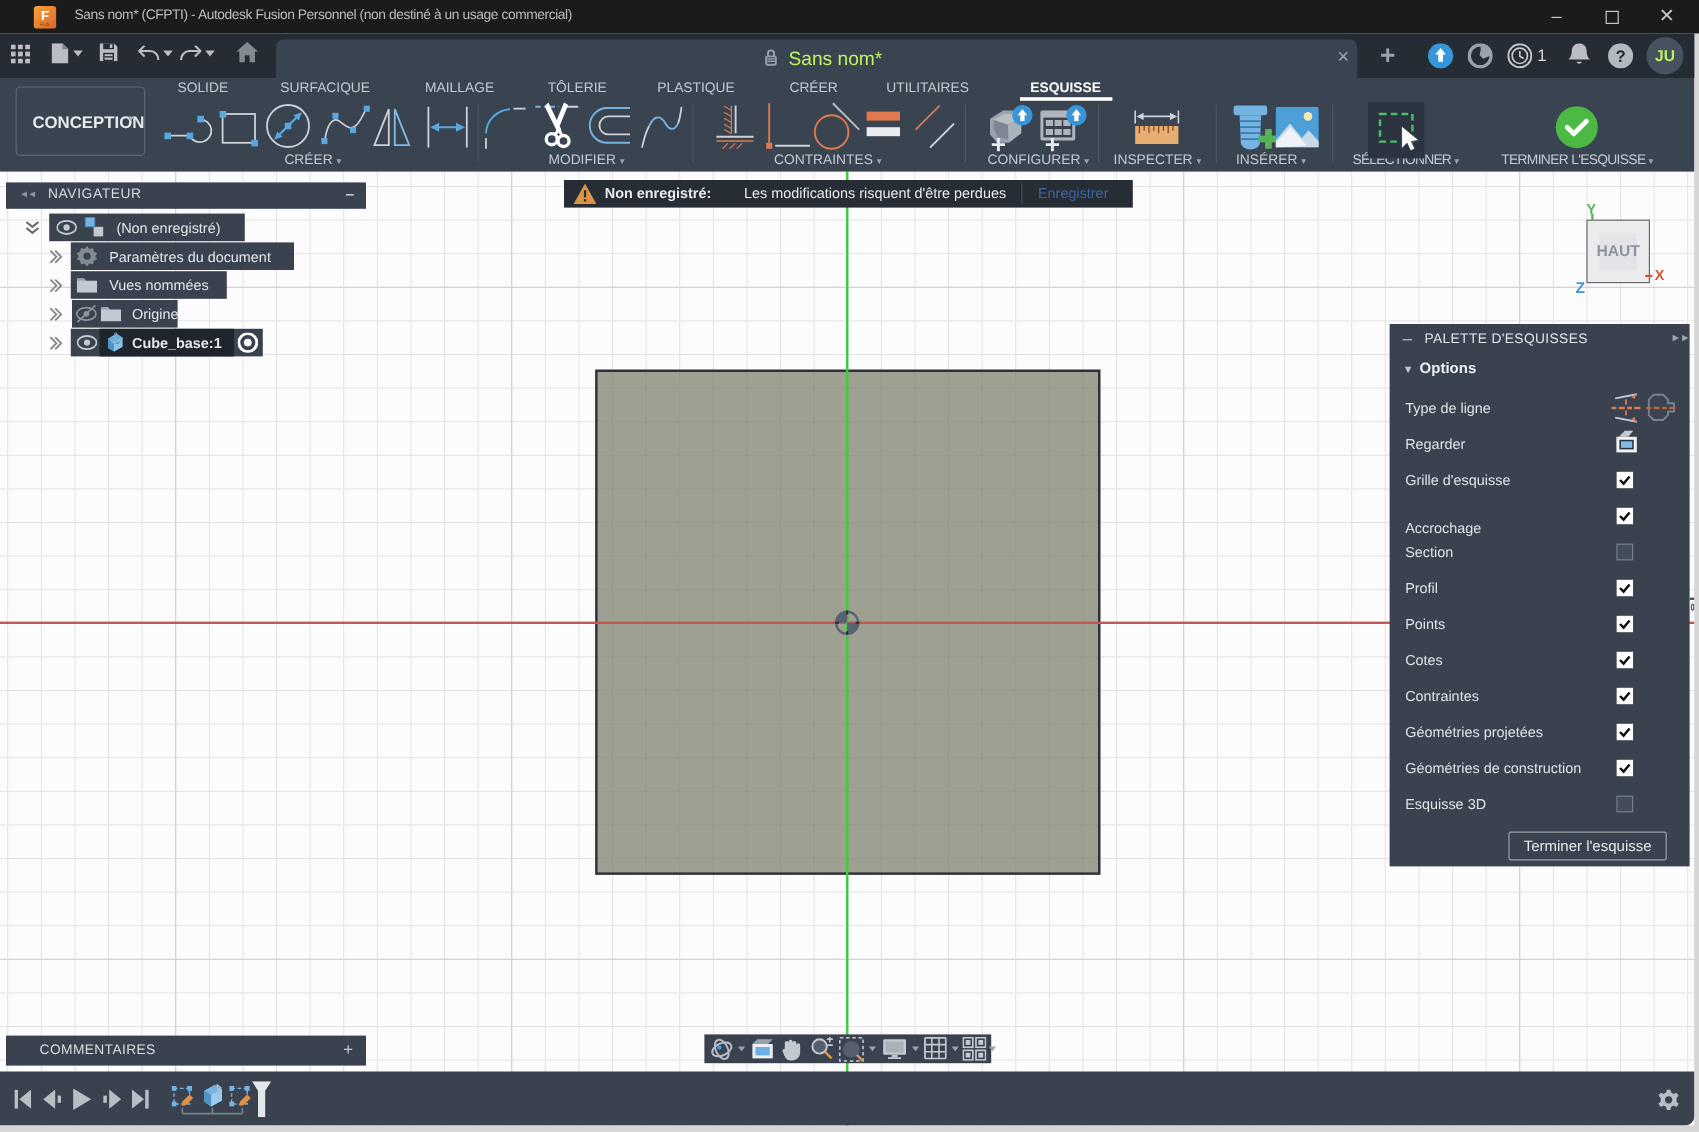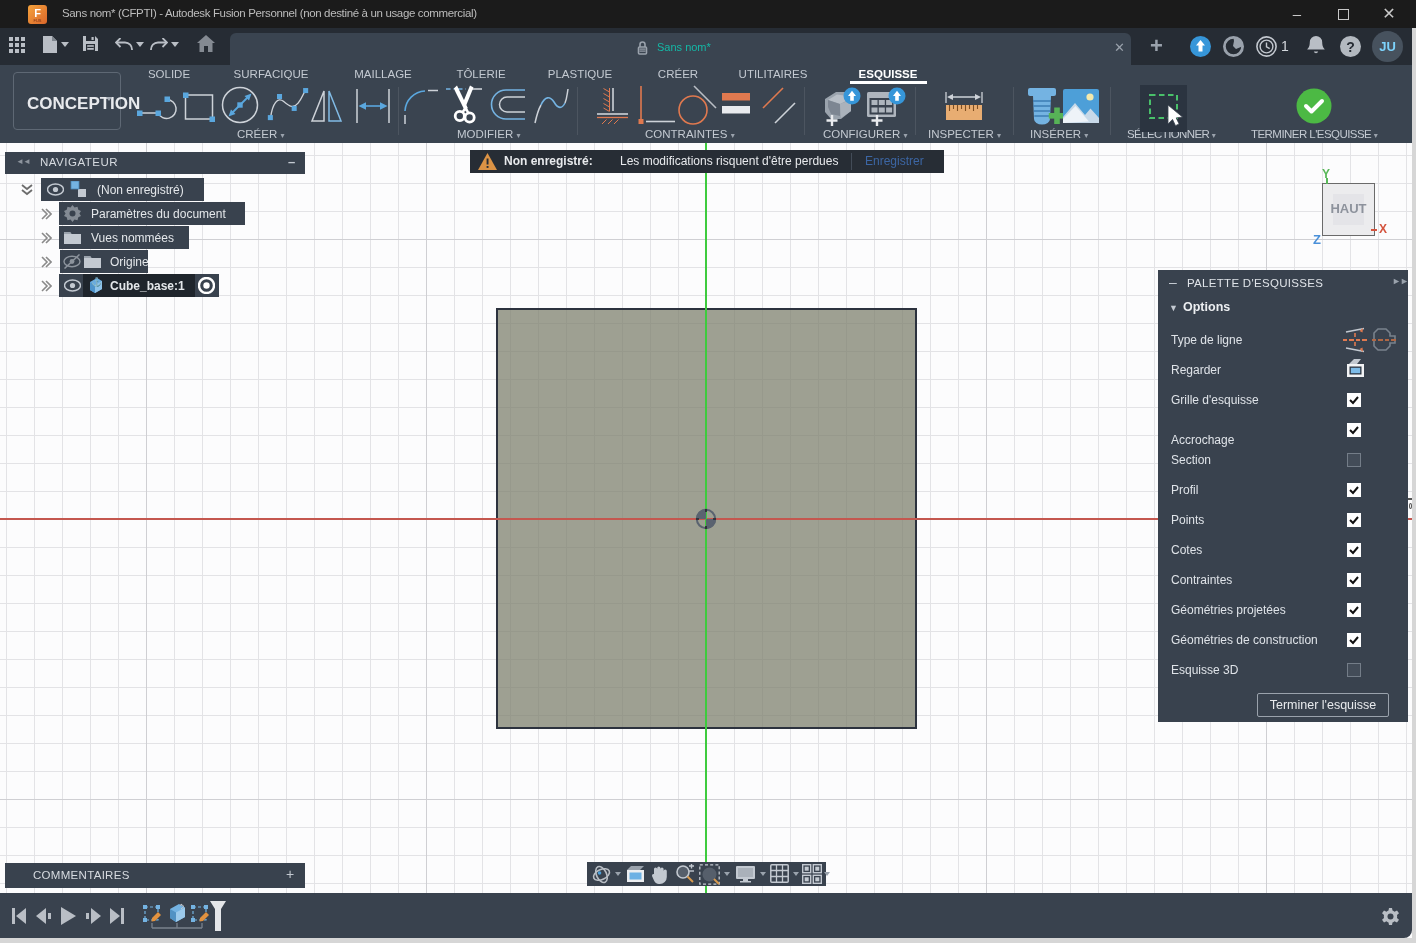--- a/index.html
+++ b/index.html
@@ -111,21 +111,21 @@
   </div>
 
   <div class="abs" id="appbar">
     <div id="doctab">
       <svg class="abs" style="left:406px;top:7px" width="13" height="17" viewBox="0 0 13 17">
         <rect x="2.5" y="7" width="8" height="7" rx="1" fill="none" stroke="#9aa2ac" stroke-width="1.6"></rect>
         <rect x="3.5" y="8.5" width="6" height="1.2" fill="#9aa2ac"></rect>
         <rect x="3.5" y="10.5" width="6" height="1.2" fill="#9aa2ac"></rect>
         <path d="M4 7 V4.5 a2.5 2.5 0 0 1 5 0 V7" fill="none" stroke="#9aa2ac" stroke-width="1.6"></path>
       </svg>
-      <span class="abs" style="left:427px;top:8px;color:#14b8a6;font-size:11px;">Sans nom*</span>
+      <span class="abs" style="left:427px;top:8px;color:#bef264;font-size:16px;">Sans nom*</span>
       <span class="abs" style="left:884px;top:7px;color:#9aa2ac;font-size:13px;">✕</span>
     </div>
 
     <svg class="abs" style="left:9px;top:9px" width="16" height="16" viewBox="0 0 16 16">
       <g fill="#b9bec5">
         <rect x="0" y="0" width="4" height="4"></rect>
         <rect x="6" y="0" width="4" height="4"></rect>
         <rect x="12" y="0" width="4" height="4"></rect>
         <rect x="0" y="6" width="4" height="4"></rect>
         <rect x="6" y="6" width="4" height="4"></rect>
@@ -179,27 +179,27 @@
     </svg>
     <span class="abs" style="left:1281px;top:10px;color:#d4d8dd;font-size:14px;">1</span>
     <svg class="abs" style="left:1307px;top:8px" width="18" height="20" viewBox="0 0 18 20">
       <path d="M9 0 a6.2 6.2 0 0 1 6.2 6.2 c0 4.5 1.8 6.3 2.8 7.3 H0 c1-1 2.8-2.8 2.8-7.3 A6.2 6.2 0 0 1 9 0 z" fill="#b9bec5"></path>
       <path d="M6.8 15.5 a2.3 2.3 0 0 0 4.4 0 z" fill="#b9bec5"></path>
     </svg>
     <svg class="abs" style="left:1340px;top:8px" width="21" height="21" viewBox="0 0 21 21">
       <circle cx="10.5" cy="10.5" r="10.5" fill="#b3b9c0"></circle>
       <text x="10.5" y="15.5" text-anchor="middle" font-family="Liberation Sans" font-size="14" font-weight="bold" fill="#262c34">?</text>
     </svg>
-    <div class="abs" style="left:1372px;top:3px;width:31px;height:31px;border-radius:50%;background:#47525e;color:#7dd3fc;font-size:13px;font-weight:bold;text-align:center;line-height:31px;">JU</div>
+    <div class="abs" style="left:1372px;top:3px;width:31px;height:31px;border-radius:50%;background:#47525e;color:#bef264;font-size:13px;font-weight:bold;text-align:center;line-height:31px;">JU</div>
   </div>
 
   <div class="abs" id="ribbon">
 
     <div class="abs" style="left:13px;top:7px;width:108px;height:58px;border:1px solid #5e6874;border-radius:4px;">
-      <span style="position:absolute;left:13px;top:21px;color:#e8eaed;font-size:17px;font-weight:bold;">CONCEPTION</span>
+      <span style="position:absolute;left:13px;top:21px;color:#e8eaed;font-size:14px;font-weight:bold;">CONCEPTION</span>
       <span style="position:absolute;left:92px;top:24px;width:0;height:0;border-top:4px solid #aab1ba;border-left:3.5px solid transparent;border-right:3.5px solid transparent;"></span>
     </div>
 
     <div class="rtab" style="left:139px;width:60px;">SOLIDE</div>
     <div class="rtab" style="left:228px;width:86px;">SURFACIQUE</div>
     <div class="rtab" style="left:345px;width:76px;">MAILLAGE</div>
     <div class="rtab" style="left:450px;width:62px;">TÔLERIE</div>
     <div class="rtab" style="left:541px;width:78px;">PLASTIQUE</div>
     <div class="rtab" style="left:652px;width:52px;">CRÉER</div>
     <div class="rtab" style="left:733px;width:80px;">UTILITAIRES</div>

